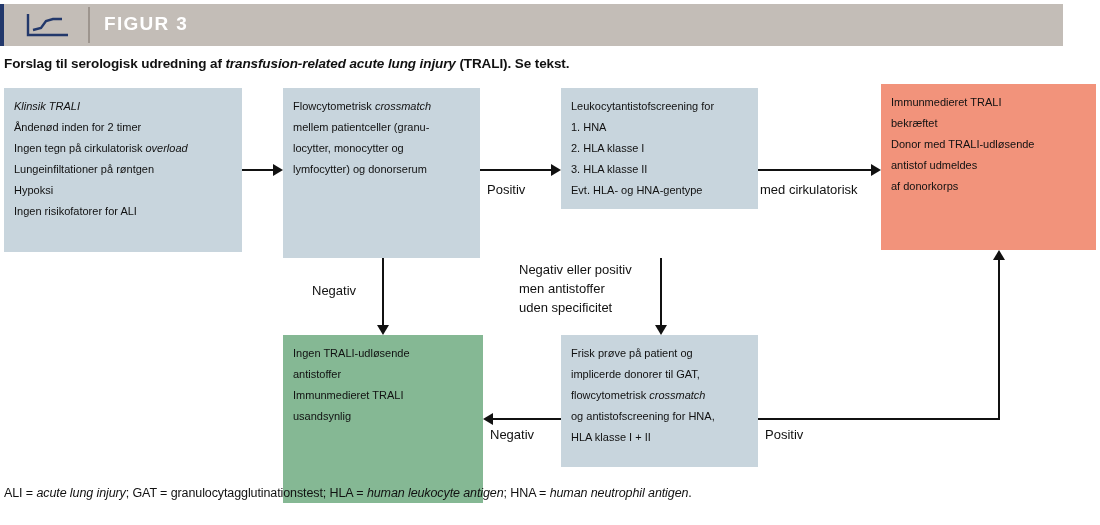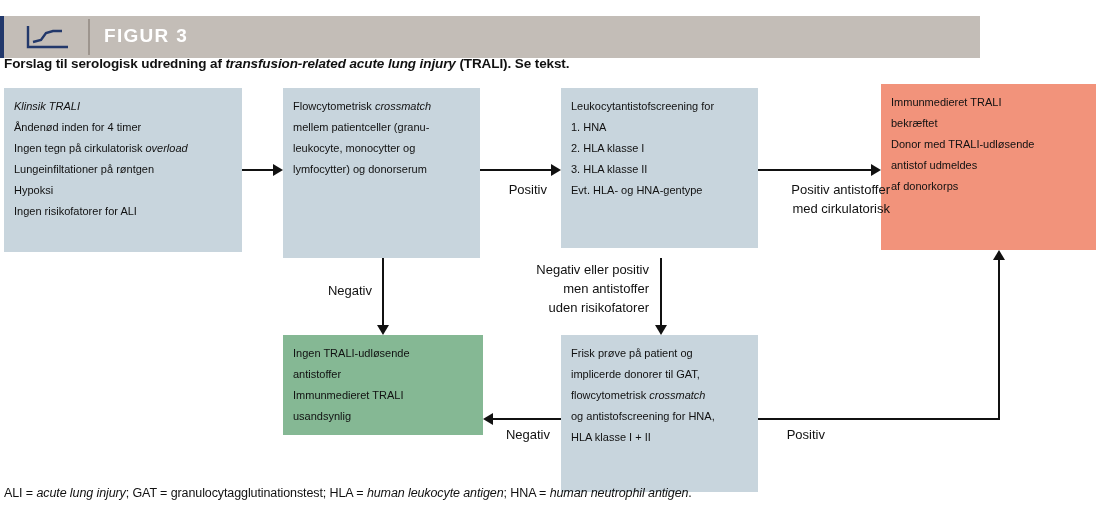--- a/index.html
+++ b/index.html
@@ -6,21 +6,21 @@
   body{
     width:1100px;height:525px;
     background:#ffffff;
     font-family:"Liberation Sans", sans-serif;
     color:#111;
     overflow:hidden;
     position:relative;
   }
   
   .header-band{
-    position:absolute;left:0;top:16px;width:980px;height:42px;
+    position:absolute;left:0;top:4px;width:1063px;height:42px;
     background:#c3bdb7;
     display:flex;align-items:center;
   }
   .header-left-rule{
     position:absolute;left:0;top:0;width:4px;height:42px;background:#22386b;
   }
   .header-icon{
     position:absolute;left:22px;top:7px;width:52px;height:29px;
   }
   .header-divider{
@@ -54,38 +54,38 @@
   }
   .node .ln{display:block;white-space:nowrap;}
   .node .ln i{font-style:italic;}
   .node-blue{background:#c8d5dd;}
   .node-green{background:#85b894;}
   .node-orange{background:#f2937b;}
 
   
   #node-clinical   {left:4px;   top:8px;   width:238px; height:164px;}
   #node-crossmatch {left:283px; top:8px;   width:197px; height:170px;}
-  #node-screening  {left:561px; top:8px;   width:197px; height:160px;}
+  #node-screening  {left:561px; top:8px;   width:197px; height:121px;}
   #node-confirmed  {left:881px; top:4px;   width:215px; height:166px;}
-  #node-unlikely   {left:283px; top:255px; width:200px; height:100px;}
-  #node-fresh      {left:561px; top:255px; width:197px; height:157px;}
+  #node-unlikely   {left:283px; top:255px; width:200px; height:168px;}
+  #node-fresh      {left:561px; top:255px; width:197px; height:132px;}
 
   
   .conn{position:absolute;background:#111;}
   .conn-h{height:2px;}
   .conn-v{width:2px;}
   .arrowhead{position:absolute;width:0;height:0;}
   .ah-right{border-top:6px solid transparent;border-bottom:6px solid transparent;border-left:10px solid #111;}
   .ah-left {border-top:6px solid transparent;border-bottom:6px solid transparent;border-right:10px solid #111;}
   .ah-down {border-left:6px solid transparent;border-right:6px solid transparent;border-top:10px solid #111;}
   .ah-up   {border-left:6px solid transparent;border-right:6px solid transparent;border-bottom:10px solid #111;}
 
   .edge-label{
     position:absolute;font-size:13px;line-height:19px;color:#111;
-    text-align:right;white-space:nowrap;background:transparent;
+    text-align:left;white-space:nowrap;background:transparent;
   }
 </style>
 </head>
 <body>
 
 <div class="header-band">
   <div class="header-left-rule"></div>
   <div class="header-icon">
     <svg width="52" height="29" viewBox="0 0 52 29">
       <polyline points="6,3 6,24 46,24" fill="none" stroke="#22386b" stroke-width="2.4"></polyline>
@@ -97,31 +97,31 @@
 </div>
 
 <div class="caption">
   <span>Forslag til serologisk udredning af </span><i>transfusion-related acute lung injury</i><span> (TRALI). Se tekst.</span>
 </div>
 
 <div class="canvas">
 
   <div class="node node-blue" id="node-clinical">
     <span class="ln"><i>Klinsik TRALI</i></span>
-    <span class="ln">Åndenød inden for 4 timer</span>
+    <span class="ln">Åndenød inden for 2 timer</span>
     <span class="ln">Ingen tegn på cirkulatorisk <i>overload</i></span>
     <span class="ln">Lungeinfiltationer på røntgen</span>
     <span class="ln">Hypoksi</span>
     <span class="ln">Ingen risikofatorer for ALI</span>
   </div>
 
   <div class="node node-blue" id="node-crossmatch">
     <span class="ln">Flowcytometrisk <i>crossmatch</i></span>
     <span class="ln">mellem patientceller (granu-</span>
-    <span class="ln">leukocyte, monocytter og</span>
+    <span class="ln">locytter, monocytter og</span>
     <span class="ln">lymfocytter) og donorserum</span>
   </div>
 
   <div class="node node-blue" id="node-screening">
     <span class="ln">Leukocytantistofscreening for</span>
     <span class="ln">1. HNA</span>
     <span class="ln">2. HLA klasse I</span>
     <span class="ln">3. HLA klasse II</span>
     <span class="ln">Evt. HLA- og HNA-gentype</span>
   </div>
@@ -156,30 +156,29 @@
   <div class="arrowhead ah-right" style="left:551px;top:84px;"></div>
   <div class="edge-label" style="left:487px;top:100px;width:60px;">Positiv</div>
 
   <div class="conn conn-v" style="left:382px;top:178px;height:68px;"></div>
   <div class="arrowhead ah-down" style="left:377px;top:245px;"></div>
   <div class="edge-label" style="left:312px;top:201px;width:60px;">Negativ</div>
 
   <div class="conn conn-h" style="left:758px;top:89px;width:114px;"></div>
   <div class="arrowhead ah-right" style="left:871px;top:84px;"></div>
   <div class="edge-label" style="left:760px;top:100px;width:130px;">
-    <span style="display:block">Positiv antistoffer</span>
     <span style="display:block">med cirkulatorisk</span>
   </div>
 
   <div class="conn conn-v" style="left:660px;top:178px;height:68px;"></div>
   <div class="arrowhead ah-down" style="left:655px;top:245px;"></div>
   <div class="edge-label" style="left:519px;top:180px;width:130px;">
     <span style="display:block">Negativ eller positiv</span>
     <span style="display:block">men antistoffer</span>
-    <span style="display:block">uden risikofatorer</span>
+    <span style="display:block">uden specificitet</span>
   </div>
 
   <div class="conn conn-h" style="left:493px;top:338px;width:68px;"></div>
   <div class="arrowhead ah-left" style="left:483px;top:333px;"></div>
   <div class="edge-label" style="left:490px;top:345px;width:60px;">Negativ</div>
 
   <div class="conn conn-h" style="left:758px;top:338px;width:242px;"></div>
   <div class="conn conn-v" style="left:998px;top:180px;height:160px;"></div>
   <div class="arrowhead ah-up" style="left:993px;top:170px;"></div>
   <div class="edge-label" style="left:765px;top:345px;width:60px;">Positiv</div>

